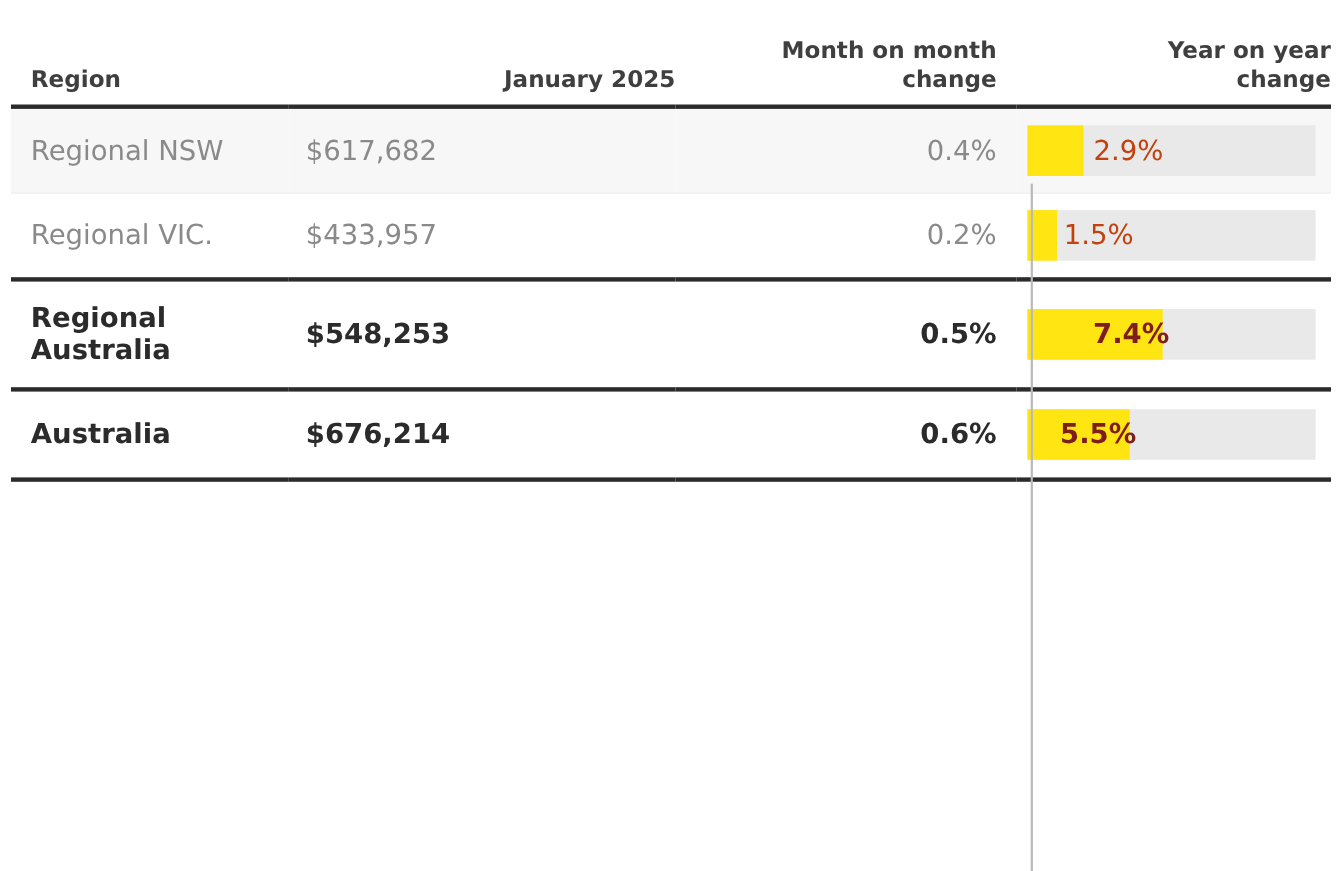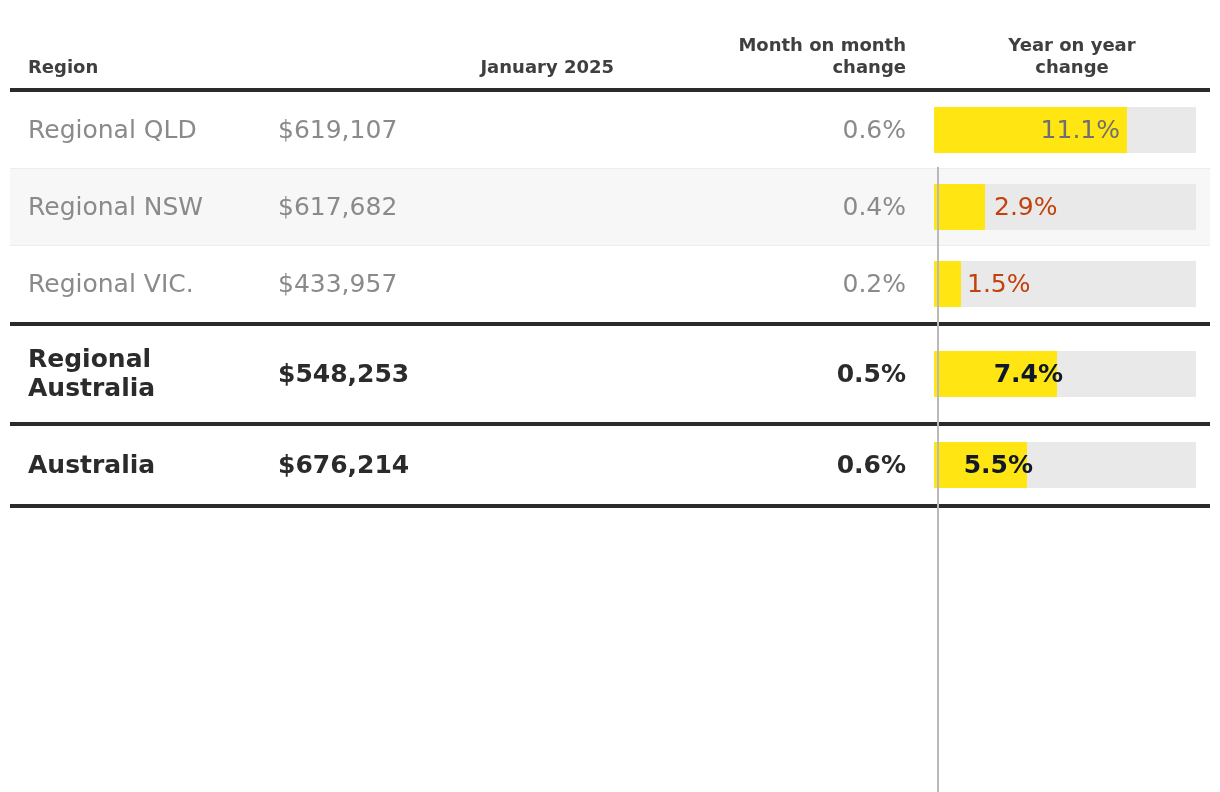--- a/index.html
+++ b/index.html
@@ -32,28 +32,28 @@
   col.c-region  { width: 252px; }
   col.c-value   { width: 352px; }
   col.c-mom     { width: 310px; }
   col.c-yoy     { width: 286px; }
 
   thead th {
     vertical-align: bottom;
     padding: 0 0 10px 0;
     font-weight: bold;
     color: #3f3f3f;
-    font-size: 18px;
+    font-size: 21px;
     line-height: 1.22;
     margin-top: 36px;
   }
   thead th.h-region { text-align: left; padding-left: 18px; }
   thead th.h-value  { text-align: right; padding-left: 16px; }
   thead th.h-mom    { text-align: right; padding-right: 18px; }
-  thead th.h-yoy    { text-align: center; padding-left: 10px; }
+  thead th.h-yoy    { text-align: right; padding-left: 10px; }
 
   thead tr.header-row th {
     border-bottom: 4px solid #2b2b2b;
   }
 
   tbody td {
     font-size: 25px;
     line-height: 1.2;
     color: #8a8a8a;
     padding: 0;
@@ -125,21 +125,21 @@
     white-space: nowrap;
   }
   .bar-text.inside {
     right: 10px;
     color: #6f6f6f;
   }
   .bar-text.outside {
     color: #c2410c;
   }
   .total-row .bar-text, .grand-row .bar-text {
-    color: #0f172a;
+    color: #7f1d1d;
     font-weight: bold;
     text-align: right;
   }
 
   
   .axis-line {
     position: absolute;
     top: 133px;
     left: 937px;
     width: 2px;
@@ -173,34 +173,20 @@
         <th class="h-yoy">
           <span>Year on year</span><br>
           <span>change</span>
         </th>
       </tr>
     </thead>
     <tbody>
 
 
 
-      <tr>
-        <td class="t-region">Regional QLD</td>
-        <td class="t-value">$619,107</td>
-        <td class="t-mom">0.6%</td>
-        <td class="t-yoy">
-          <div class="bar-wrap">
-
-            <div class="bar-track">
-              <div class="bar-fill" style="width:73.8%"></div>
-              <span class="bar-text inside" style="right:76px">11.1%</span>
-            </div>
-          </div>
-        </td>
-      </tr>
 
       <tr class="alt">
         <td class="t-region">Regional NSW</td>
         <td class="t-value">$617,682</td>
         <td class="t-mom">0.4%</td>
         <td class="t-yoy">
           <div class="bar-wrap">
             <div class="bar-track">
               <div class="bar-fill" style="width:19.3%"></div>
               <span class="bar-text outside" style="left:60px">2.9%</span>

